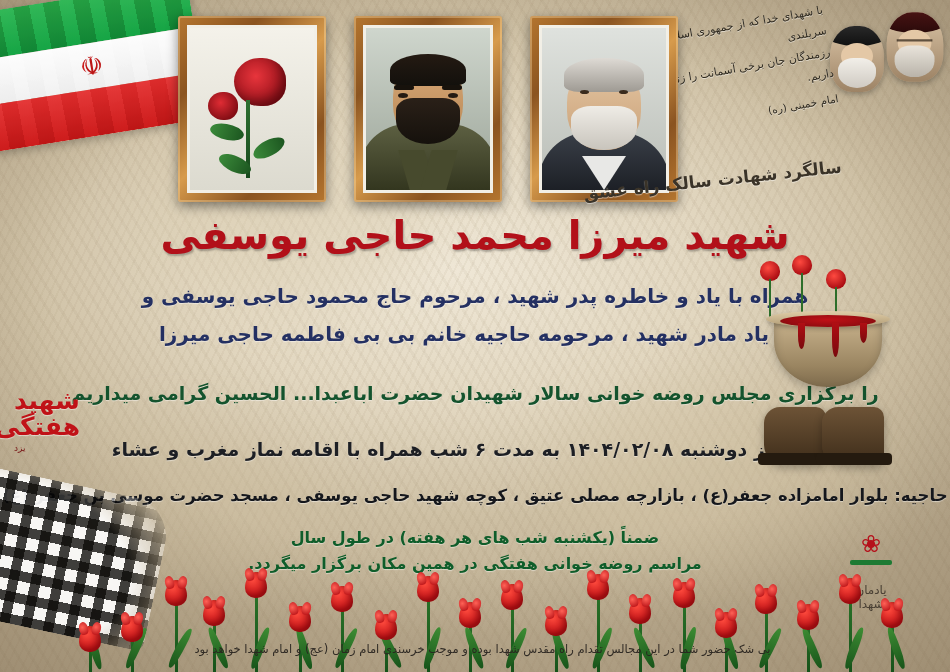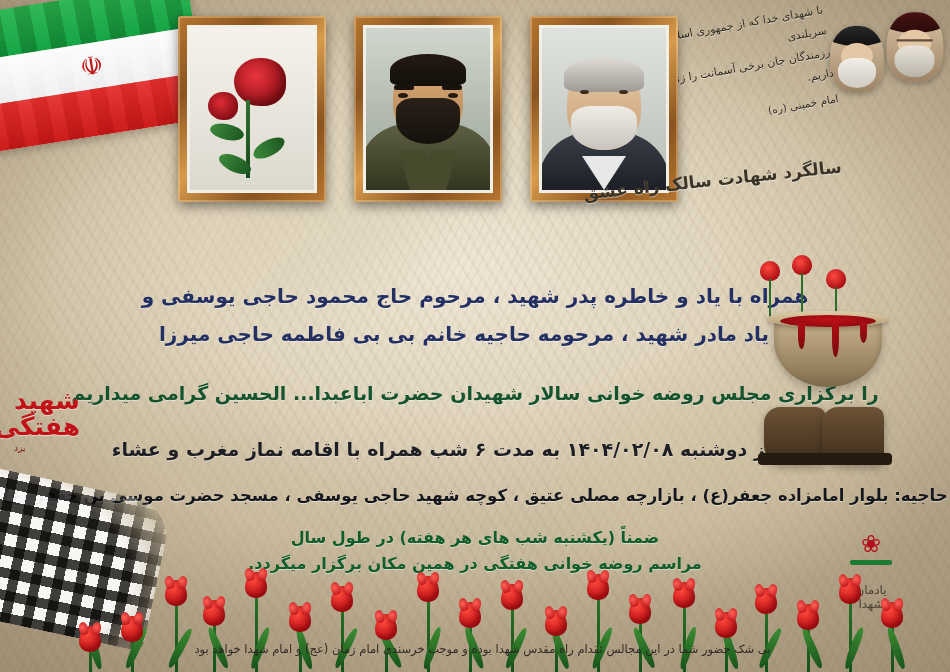--- a/index.html
+++ b/index.html
@@ -537,20 +537,21 @@
           <div class="leaf" style="left:20px;top:96px;transform:rotate(18deg);"></div>
           <div class="leaf" style="left:62px;top:112px;transform:rotate(-22deg);"></div>
           <div class="leaf" style="left:28px;top:128px;transform:rotate(30deg);"></div>
         </div>
       </div>
     </div>
   </div>
 
   <div class="tagline">سالگرد شهادت سالک راه عشق</div>
 
+  <div class="martyr-name">شهید میرزا محمد حاجی یوسفی</div>
 
   <div class="line l1">همراه با یاد و خاطره پدر شهید ، مرحوم حاج محمود حاجی یوسفی و</div>
   <div class="line l2">با یاد مادر شهید ، مرحومه حاجیه خانم بی بی فاطمه حاجی میرزا</div>
   <div class="line l3">را برگزاری مجلس روضه خوانی سالار شهیدان حضرت اباعبدا... الحسین گرامی میداریم</div>
 
   <div class="line l4">
     <span>زمان :</span>
     <span>از دوشنبه ۱۴۰۴/۰۲/۰۸ به مدت ۶ شب همراه با اقامه نماز مغرب و عشاء</span>
   </div>
 

